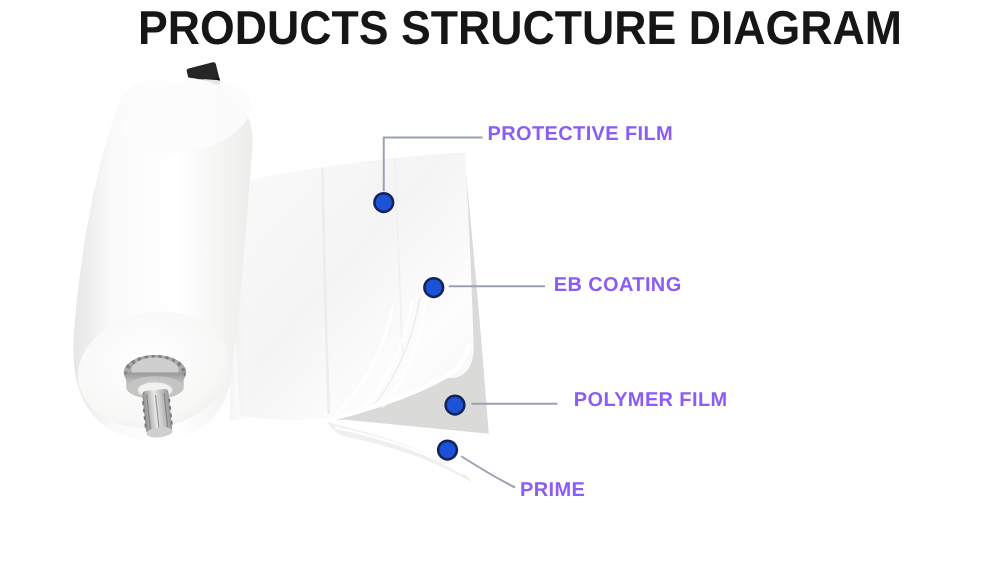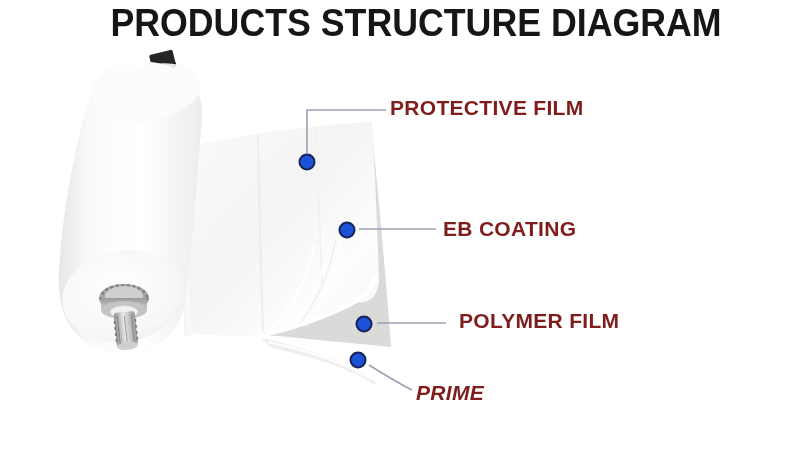--- a/index.html
+++ b/index.html
@@ -17,31 +17,31 @@
     font-size:38px;
     font-weight:bold;
     letter-spacing:0px;
     color:#161616;
     transform:scaleX(0.94);
     transform-origin:center top;
     white-space:nowrap;
   }
   .layer-label{
     position:absolute;
-    font-size:21px;
+    font-size:16px;
     font-weight:bold;
     letter-spacing:0.3px;
-    color:#7f1d1d;
+    color:#8b5cf6;
     line-height:18px;
     white-space:nowrap;
   }
   .lbl-protective{left:390px;top:99px;}
   .lbl-eb{left:443px;top:220px;}
   .lbl-polymer{left:459px;top:312px;}
-  .lbl-prime{left:416px;top:384px;font-style:italic;}
+  .lbl-prime{left:416px;top:384px;}
   svg.art{position:absolute;left:0;top:0;}
 </style>
 </head>
 <body>
 
 <div class="stage">
 
   <svg class="art" width="800" height="450" viewBox="0 0 800 450">
     <defs>
       <linearGradient id="rollBody" x1="0" y1="0" x2="1" y2="0">

